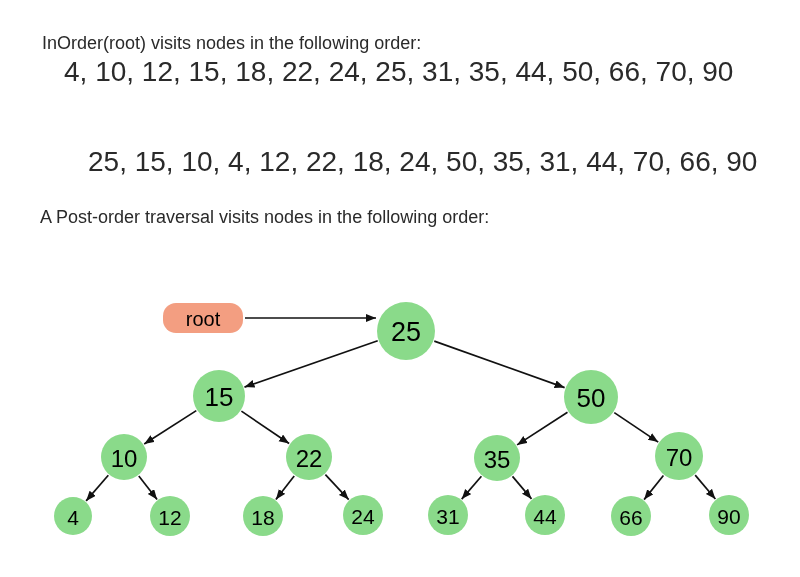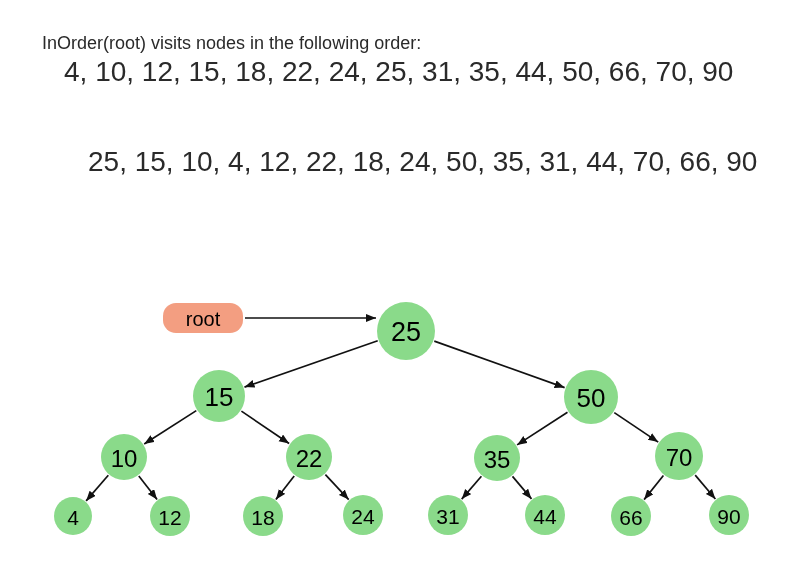--- a/index.html
+++ b/index.html
@@ -30,20 +30,21 @@
 </head>
 <body>
 
 <div class="canvas">
 
   <div id="h1" class="h">InOrder(root) visits nodes in the following order:</div>
   <div id="s1" class="s">4, 10, 12, 15, 18, 22, 24, 25, 31, 35, 44, 50, 66, 70, 90</div>
 
   <div id="s2" class="s">25, 15, 10, 4, 12, 22, 18, 24, 50, 35, 31, 44, 70, 66, 90</div>
 
+  <div id="h3" class="h">A Post-order traversal visits nodes in the following order:</div>
 
   <svg id="tree-svg" width="800" height="577" viewBox="0 0 800 577">
     <defs>
       <marker id="ah" markerWidth="11" markerHeight="9" refX="10" refY="4" orient="auto" markerUnits="userSpaceOnUse">
         <path d="M0,0 L10,4 L0,8 z" fill="#111111"></path>
       </marker>
     </defs>
   <line x1="377.7" y1="340.8" x2="244.5" y2="387.1" stroke="#111111" stroke-width="1.7" marker-end="url(#ah)"></line>
       <line x1="434.3" y1="341.1" x2="564.6" y2="387.6" stroke="#111111" stroke-width="1.7" marker-end="url(#ah)"></line>
       <line x1="196.3" y1="410.6" x2="144.2" y2="444.0" stroke="#111111" stroke-width="1.7" marker-end="url(#ah)"></line>

